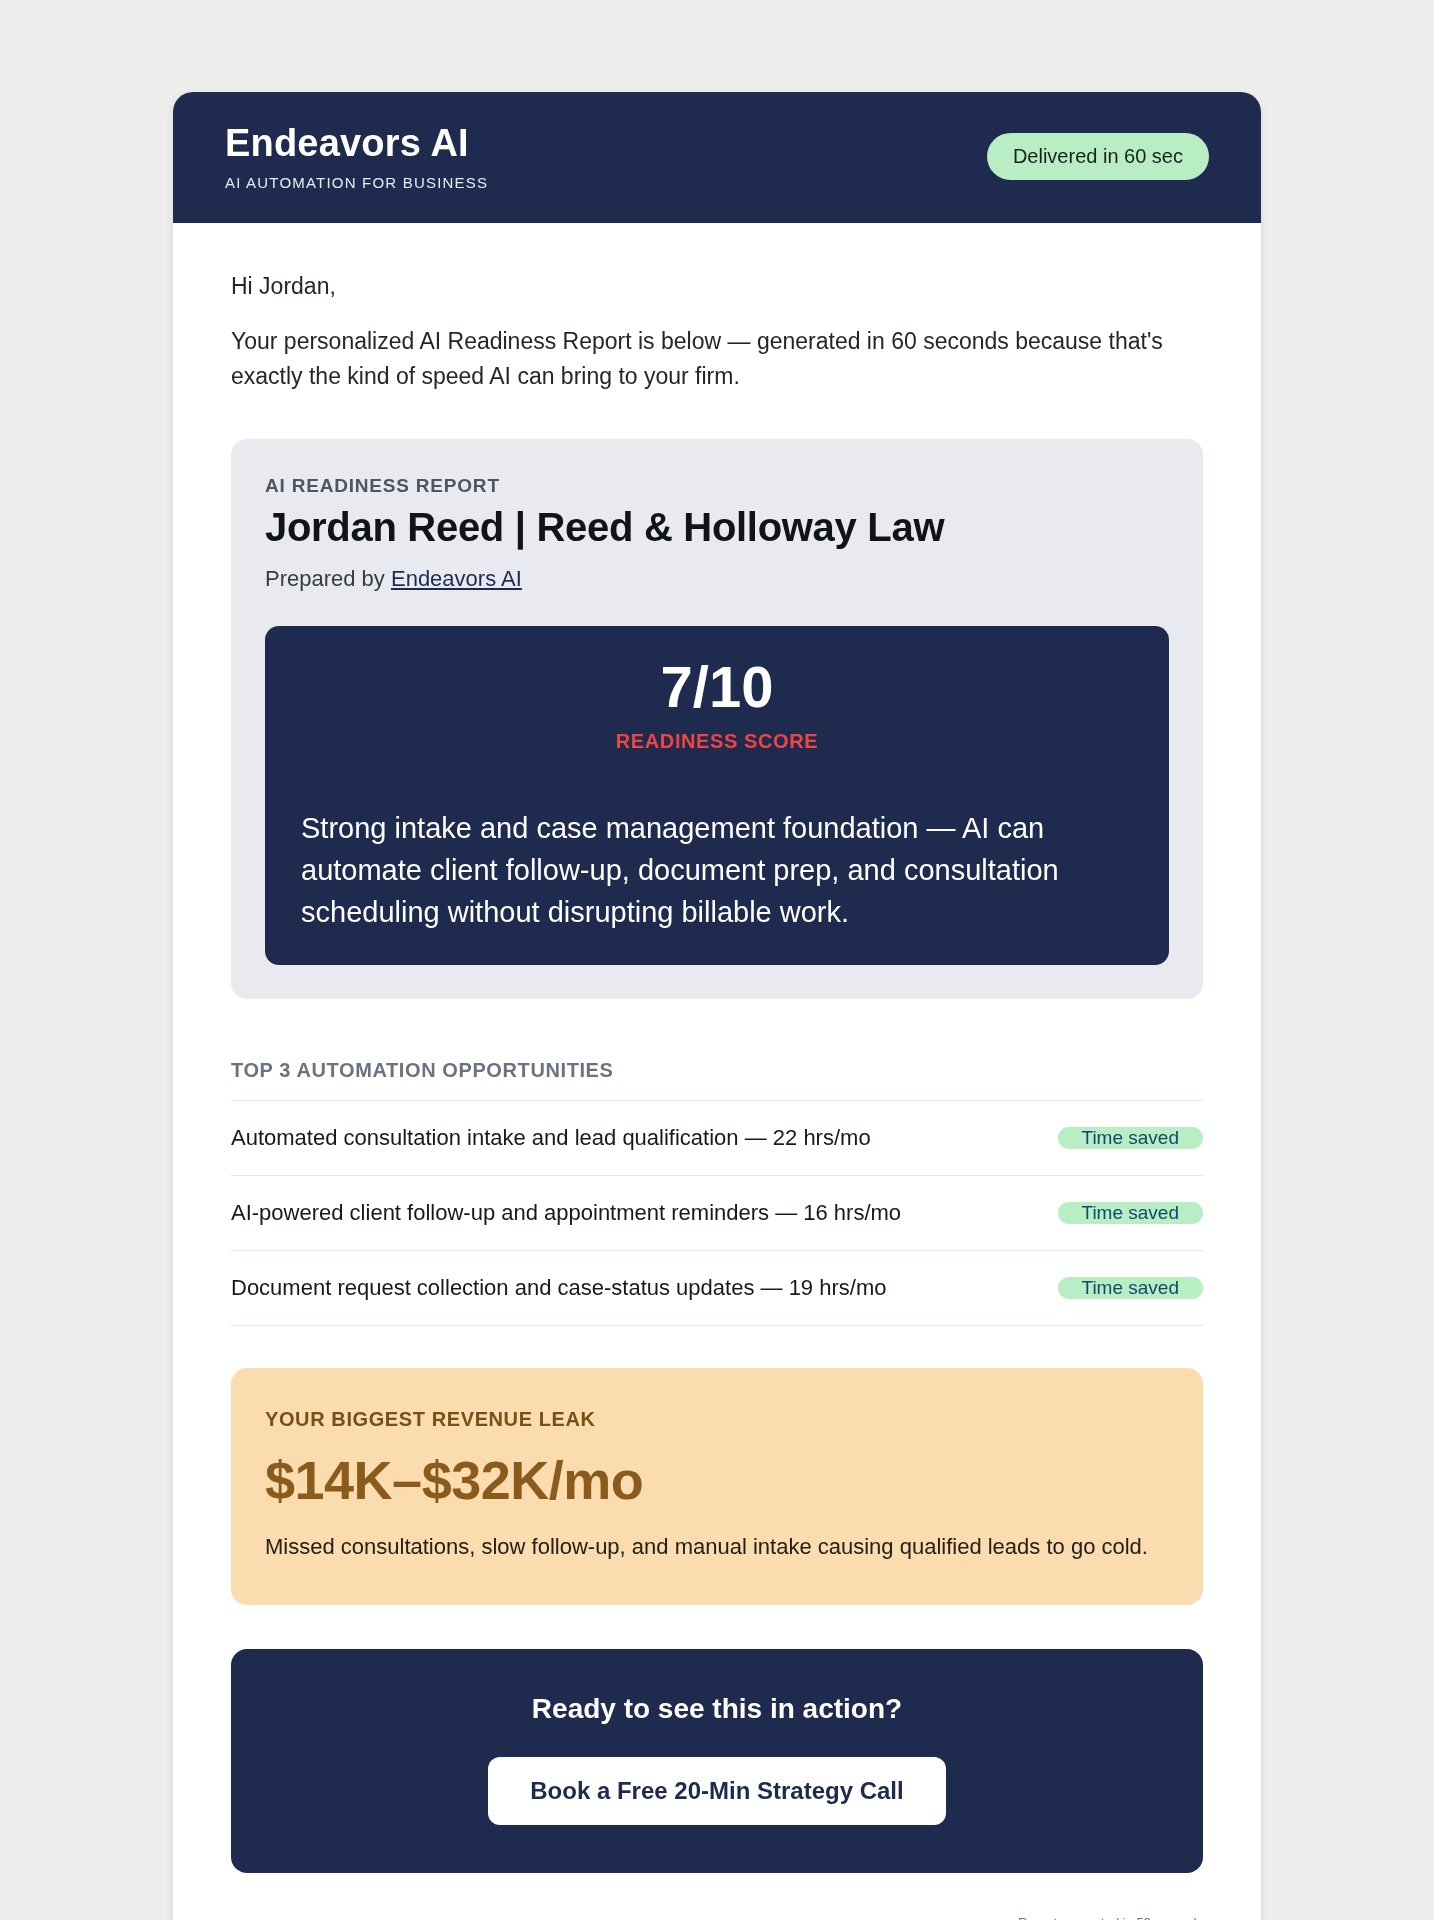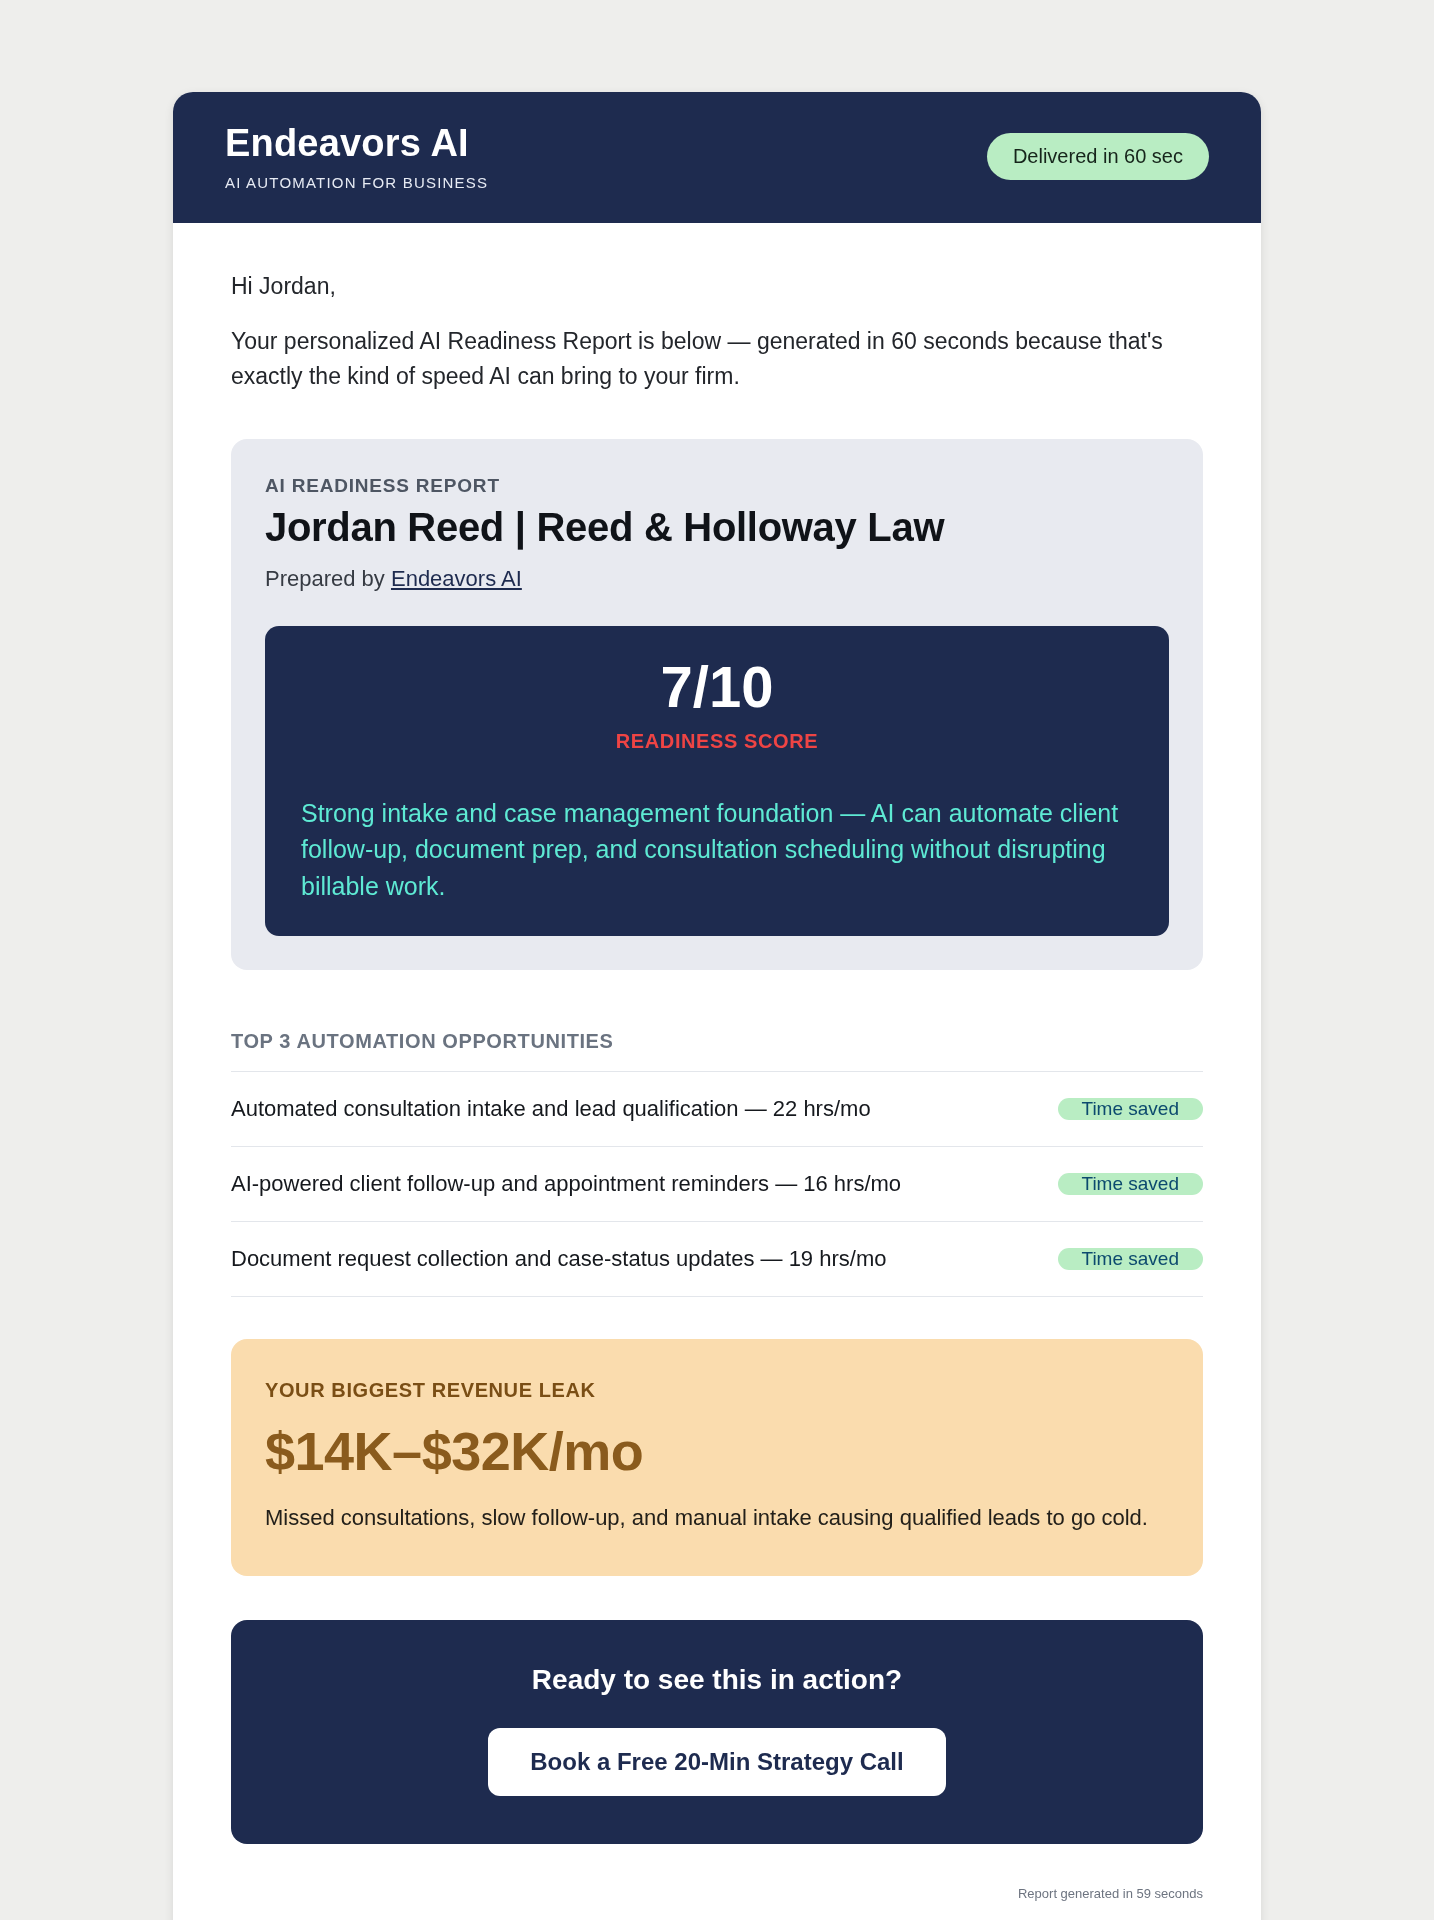--- a/index.html
+++ b/index.html
@@ -113,24 +113,25 @@
   }
   .score-label {
     margin-top: 14px;
     color: #ef4444;
     font-size: 20px;
     font-weight: bold;
     letter-spacing: 0.6px;
     white-space: nowrap;
   }
   .score-summary {
-    color: #5eead4;
-    font-size: 25px;
+    color: #ffffff;
+    font-size: 29px;
     line-height: 1.45;
     flex: 1;
+    margin-top: 12px;
   }
   
   .opportunities { margin-top: 60px; }
   .opportunities-heading {
     font-size: 20px;
     font-weight: bold;
     color: #6a7380;
     letter-spacing: 0.6px;
     padding-bottom: 18px;
     border-bottom: 1px solid #e3e6eb;

